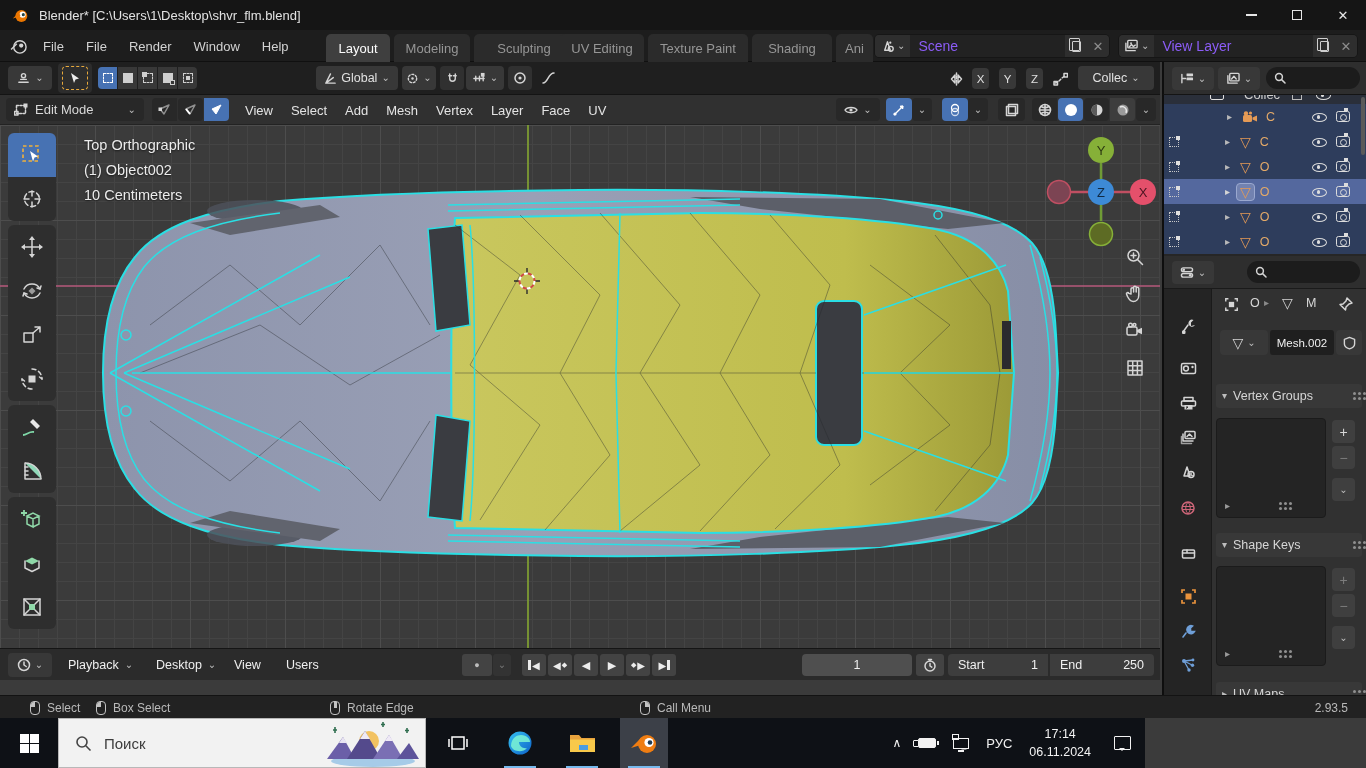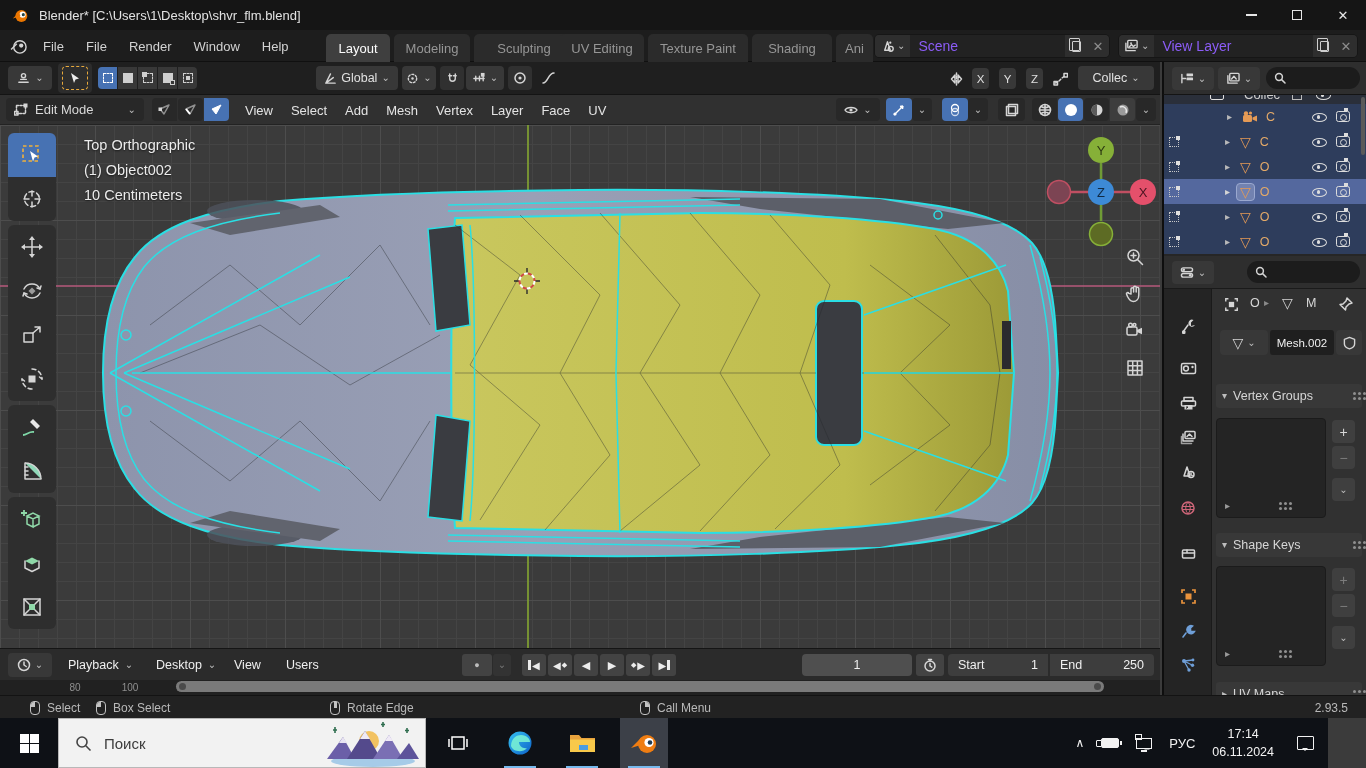--- a/index.html
+++ b/index.html
@@ -86,21 +86,21 @@
 .tfield{position:absolute;top:5px;height:22px;border-radius:4px;display:flex;align-items:center;color:#efefef;font-size:12.5px}
 .tbar{width:2.5px;height:10px;background:#ececec}
 
 .statusbar{left:0;top:695px;width:1366px;height:23px;background:#222;border-top:1px solid #131313;color:#b9b9b9;font-size:12px}
 .mouseic{width:10px;height:14px;border:1.2px solid #c3c3c3;border-radius:4px;position:relative}
 .mouseic.l:before{content:"";position:absolute;left:0;top:0;width:4px;height:5px;background:#c3c3c3;border-radius:3px 0 0 0}
 .mouseic.m:before{content:"";position:absolute;left:3px;top:0;width:3px;height:6px;background:#c3c3c3}
 .mouseic.r:before{content:"";position:absolute;right:0;top:0;width:4px;height:5px;background:#c3c3c3;border-radius:0 3px 0 0}
 .sbitem{position:absolute;top:0;height:23px;display:flex;align-items:center;gap:7px}
 
-.taskbar{left:0;top:718px;width:1328px;height:50px;background:#0e1116;display:flex;}
+.taskbar{left:0;top:718px;width:1145px;height:50px;background:#0e1116;display:flex;}
 .tkbtn{width:48px;height:50px;display:flex;align-items:center;justify-content:center;position:relative}
 .tkbtn.run:after{content:"";position:absolute;left:8px;right:8px;bottom:0;height:2.5px;background:#76b9ed}
 .tkbtn.activeapp{background:#3c4048}
 .search{width:368px;height:50px;background:#f2f2f2;border:1px solid #b8b8b8;display:flex;align-items:center;position:relative}
 .traytxt{color:#f2f2f2;font-size:13px}
 .trayclock{color:#f2f2f2;font-size:12.5px;text-align:center;line-height:1.45}
 .notif{width:17px;height:14px;border:1.4px solid #f2f2f2;border-radius:1px;position:relative}
 .notif:after{content:"";position:absolute;left:4px;bottom:-5px;border:3px solid transparent;border-top-color:#f2f2f2}
 .batt{width:18px;height:10px;border:1.3px solid #f2f2f2;border-radius:2px;position:relative;background:#f2f2f2}
 .batt:after{content:"";position:absolute;right:-4px;top:2px;width:2px;height:4px;background:#f2f2f2}
@@ -893,30 +893,20 @@
     <div class="tfield" style="left:948px;width:100px;background:#3d3d3d;border-radius:4px 0 0 4px;padding:0 10px;justify-content:space-between">
       <span>Start</span>
         <span>1</span>
     </div>
     <div class="tfield" style="left:1050px;width:104px;background:#3d3d3d;border-radius:0 4px 4px 0;padding:0 10px;justify-content:space-between">
       <span>End</span>
         <span>250</span>
     </div>
   </div>
 
-  <div class="abs ruler">
-    <span class="rnum" style="left:75px">80</span>
-    <span class="rnum" style="left:130px">100</span>
-    <span class="rnum" style="left:185px">120</span>
-    <span class="rnum" style="left:240px">140</span>
-    <div class="abs" style="left:176px;top:1px;width:928px;height:11px;background:#7a7a7a;border-radius:6px">
-      <div class="abs" style="left:3px;top:2px;width:7px;height:7px;border-radius:50%;background:#4a4a4a"></div>
-      <div class="abs" style="right:3px;top:2px;width:7px;height:7px;border-radius:50%;background:#4a4a4a"></div>
-    </div>
-  </div>
 
   <div class="abs statusbar">
     <div class="sbitem" style="left:30px">
       <div class="mouseic l"></div>
       <span>Select</span>
     </div>
     <div class="sbitem" style="left:96px">
       <div class="mouseic l"></div>
       <span>Box Select</span>
     </div>

